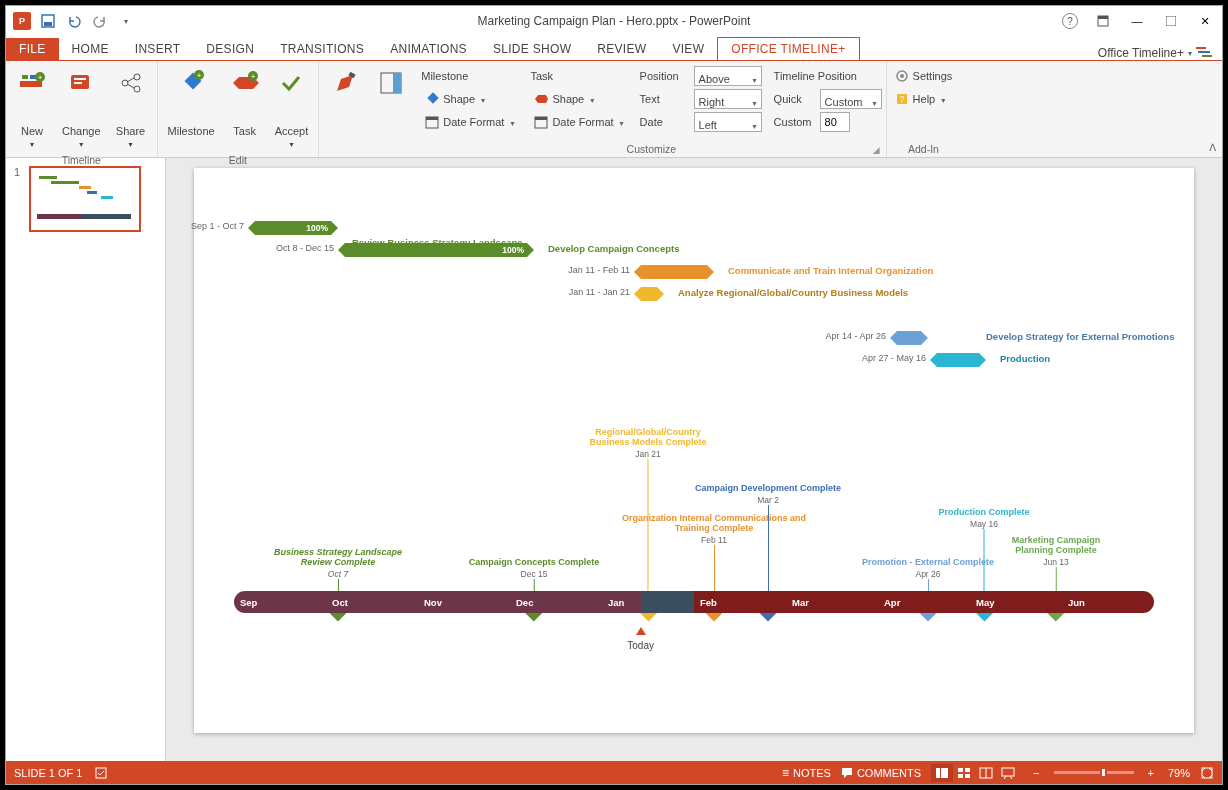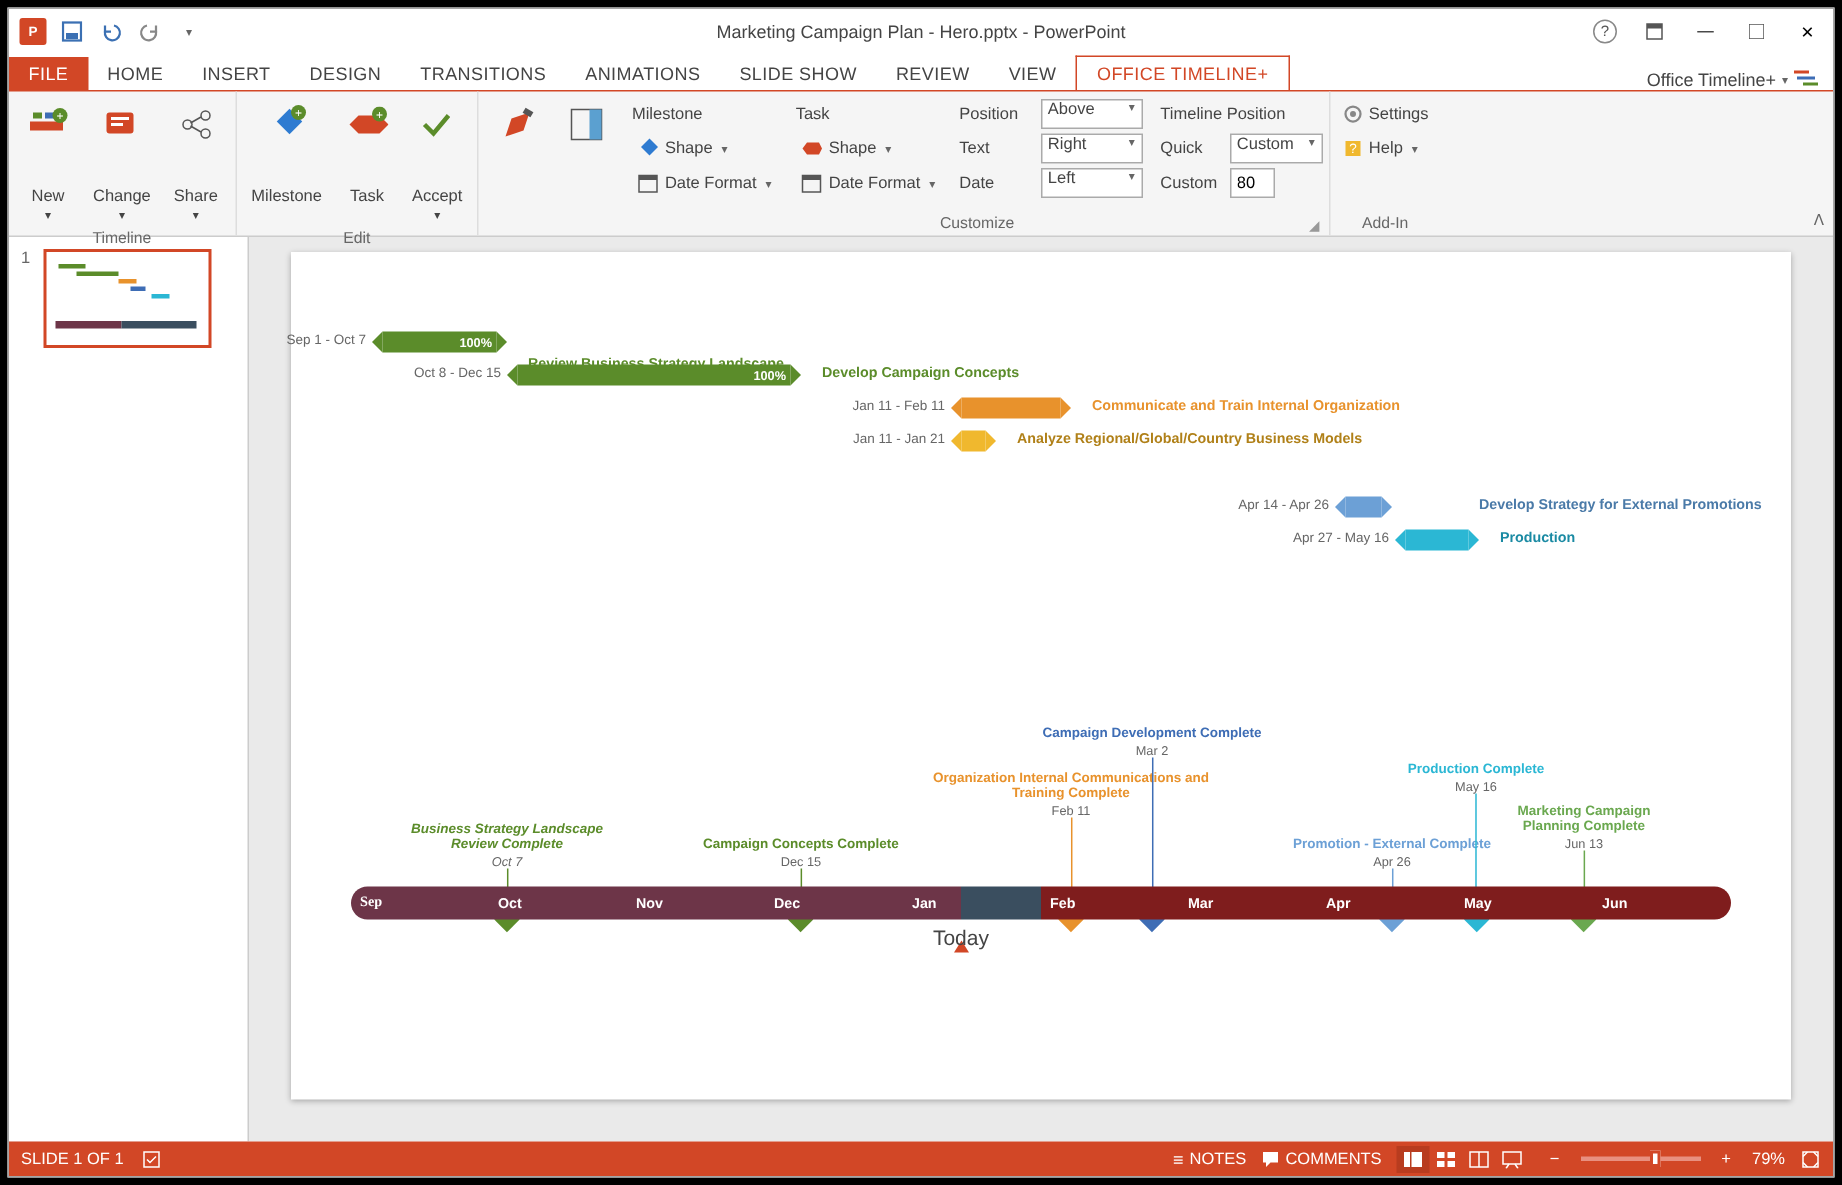--- a/index.html
+++ b/index.html
@@ -29,21 +29,21 @@
 .rgroup-label { text-align: center; font-size: 10.5px; color: #666; padding: 2px 0; position: relative; }
 .rgroup-label .dialog { position: absolute; right: 2px; bottom: 2px; font-size: 9px; color: #999; }
 .rbtn-big { display: flex; flex-direction: column; align-items: center; padding: 2px 6px; cursor: pointer; min-width: 40px; }
 .rbtn-big .ico { width: 32px; height: 32px; display: flex; align-items: center; justify-content: center; margin-bottom: 2px; }
 .rbtn-big .lbl { text-align: center; line-height: 1.1; margin-top: 24px; }
 .rbtn-small { display: flex; align-items: center; height: 22px; padding: 0 4px; cursor: pointer; gap: 4px; white-space: nowrap; }
 .rbtn-small .caret::after { content: "▾"; font-size: 8px; margin-left: 2px; color: #666; }
 .rcol { display: flex; flex-direction: column; gap: 1px; }
 .rrow { display: flex; align-items: center; height: 22px; gap: 4px; }
 .rlabel { min-width: 50px; }
-.rselect { border: 1px solid #aaa; background: #fff; height: 20px; min-width: 68px; padding: 0 4px; font-size: 11px; display: flex; align-items: flex-start; justify-content: space-between; cursor: pointer; }
+.rselect { border: 1px solid #aaa; background: #fff; height: 20px; min-width: 68px; padding: 0 4px; font-size: 11px; display: flex; align-items: flex-end; justify-content: space-between; cursor: pointer; }
 .rselect::after { content: "▾"; font-size: 8px; color: #666; margin-left: 4px; }
 .rinput { border: 1px solid #aaa; background: #fff; height: 20px; width: 30px; padding: 0 4px; font-size: 11px; }
 .ribbon-collapse { position: absolute; right: 6px; bottom: 4px; font-size: 10px; color: #666; cursor: pointer; }
 
 
 .workspace { flex: 1; display: flex; background: #eaeaea; overflow: hidden; }
 .thumb-panel { width: 160px; background: #fff; border-right: 1px solid #ccc; padding: 8px; overflow-y: auto; }
 .thumb-num { font-size: 11px; color: #666; display: inline-block; vertical-align: top; margin-right: 4px; }
 .thumb { display: inline-block; width: 112px; height: 66px; border: 2px solid #d24726; background: #fff; position: relative; overflow: hidden; }
 .slide-area { flex: 1; display: flex; align-items: flex-start; justify-content: center; padding: 10px 10px; overflow: auto; }
@@ -65,24 +65,24 @@
 .g-orange { background: #e8922c; } .g-orange-wrap::before { border-right-color: #e8922c; } .g-orange-wrap::after { border-left-color: #e8922c; }
 .g-yellow { background: #f0b82e; } .g-yellow-wrap::before { border-right-color: #f0b82e; } .g-yellow-wrap::after { border-left-color: #f0b82e; }
 .g-blue { background: #3e6db5; } .g-blue-wrap::before { border-right-color: #3e6db5; } .g-blue-wrap::after { border-left-color: #3e6db5; }
 .g-lblue { background: #6ca0d6; } .g-lblue-wrap::before { border-right-color: #6ca0d6; } .g-lblue-wrap::after { border-left-color: #6ca0d6; }
 .g-cyan { background: #2bb7d4; } .g-cyan-wrap::before { border-right-color: #2bb7d4; } .g-cyan-wrap::after { border-left-color: #2bb7d4; }
 
 .timeline-axis { position: absolute; bottom: 80px; left: 0; right: 0; height: 22px; display: flex; }
 .tl-seg { flex: 1; display: flex; align-items: center; justify-content: flex-start; padding-left: 6px; color: #fff; font-size: 9.5px; font-weight: bold; }
 .tl-past { background: #6d3548; }
 .tl-future { background: #7f1d1d; }
-.tl-seg:first-child { border-radius: 11px 0 0 11px; font-family: Liberation Serif, serif; }
+.tl-seg:first-child { border-radius: 11px 0 0 11px; }
 .tl-seg:last-child { border-radius: 0 11px 11px 0; }
 .today-marker { position: absolute; bottom: 58px; width: 0; height: 0; border-left: 5px solid transparent; border-right: 5px solid transparent; border-bottom: 8px solid #d24726; transform: translateX(-5px); }
-.today-label { position: absolute; bottom: 60px; font-size: 14px; transform: translateX(-50%); color: #444; }
+.today-label { position: absolute; bottom: 42px; font-size: 10px; transform: translateX(-50%); color: #444; }
 
 .milestones-layer { position: absolute; left: 0; right: 0; bottom: 80px; height: 200px; }
 .milestone { position: absolute; bottom: 0; transform: translateX(-50%); text-align: center; }
 .milestone .stem { width: 1px; margin: 0 auto; }
 .milestone .diamond { width: 12px; height: 12px; transform: rotate(45deg); margin: 2px auto -6px auto; position: relative; z-index: 2; }
 .milestone .m-title { font-size: 9px; font-weight: bold; white-space: nowrap; line-height: 1.1; }
 .milestone .m-date { font-size: 8.5px; color: #666; margin-top: 1px; }
 
 
 .statusbar { height: 23px; background: #d24726; color: #fff; display: flex; align-items: center; font-size: 11px; padding: 0 8px; gap: 12px; }
@@ -440,20 +440,27 @@
 Review Complete</div>
                 <div class="m-date">Oct 7</div>
                 <div class="stem" style="height: 26px; background: rgb(91, 140, 42);"></div>
                 <div class="diamond" style="background: rgb(91, 140, 42);"></div>
               </div>
               <div class="milestone" style="left: 300px;">
                 <div class="m-title" style="color: rgb(91, 140, 42); white-space: pre;">Campaign Concepts Complete</div>
                 <div class="m-date">Dec 15</div>
                 <div class="stem" style="height: 26px; background: rgb(91, 140, 42);"></div>
                 <div class="diamond" style="background: rgb(91, 140, 42);"></div>
+              </div>
+              <div class="milestone" style="left: 414px;">
+                <div class="m-title" style="color: rgb(240, 184, 46); white-space: pre;">Regional/Global/Country
+Business Models Complete</div>
+                <div class="m-date">Jan 21</div>
+                <div class="stem" style="height: 146px; background: rgb(240, 184, 46);"></div>
+                <div class="diamond" style="background: rgb(240, 184, 46);"></div>
               </div>
               <div class="milestone" style="left: 480px;">
                 <div class="m-title" style="color: rgb(232, 146, 44); white-space: pre;">Organization Internal Communications and
 Training Complete</div>
                 <div class="m-date">Feb 11</div>
                 <div class="stem" style="height: 60px; background: rgb(232, 146, 44);"></div>
                 <div class="diamond" style="background: rgb(232, 146, 44);"></div>
               </div>
               <div class="milestone" style="left: 534px;">
                 <div class="m-title" style="color: rgb(62, 109, 181); white-space: pre;">Campaign Development Complete</div>

